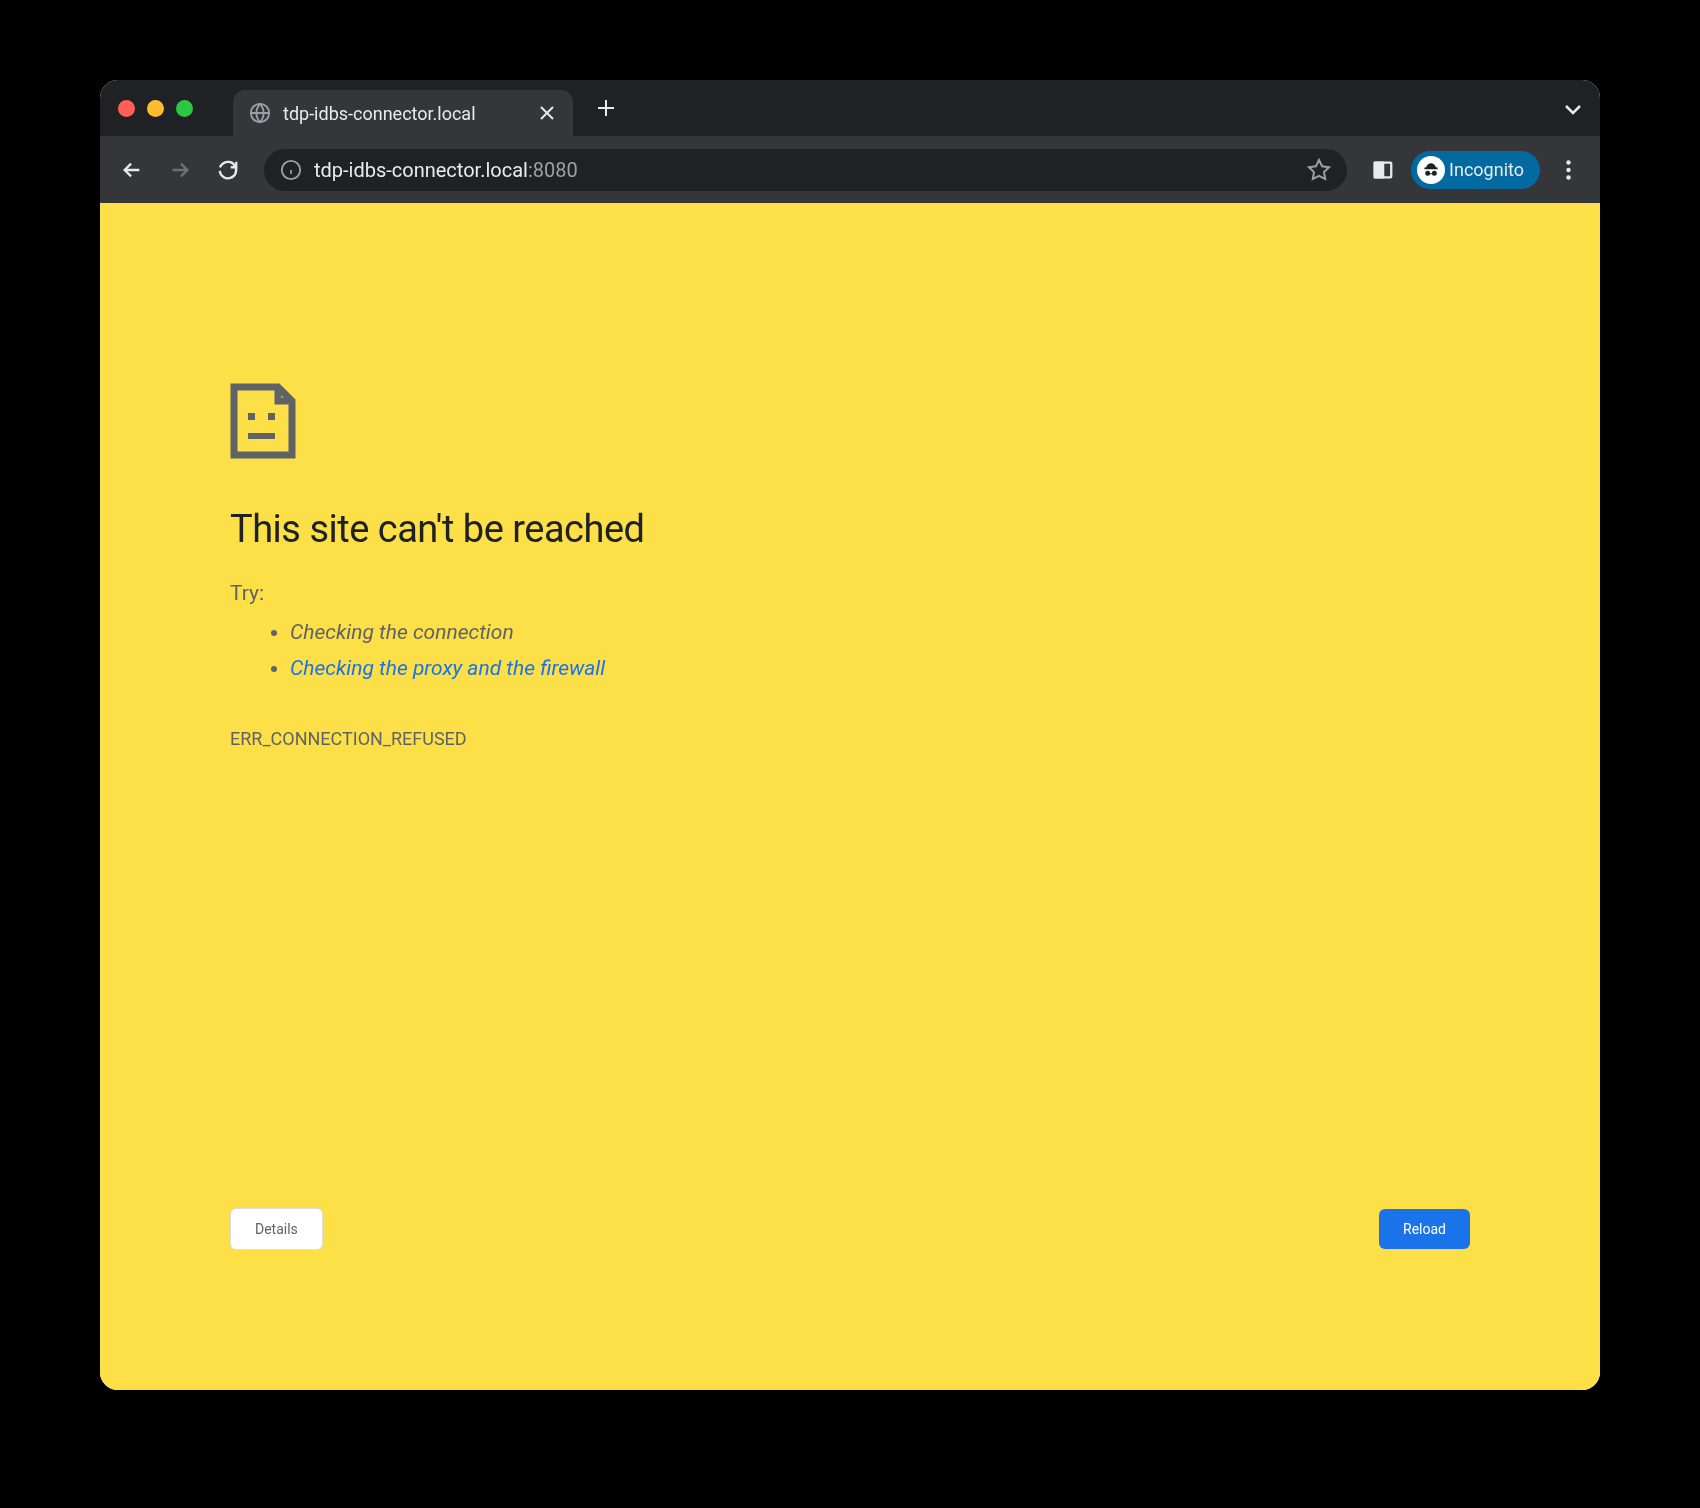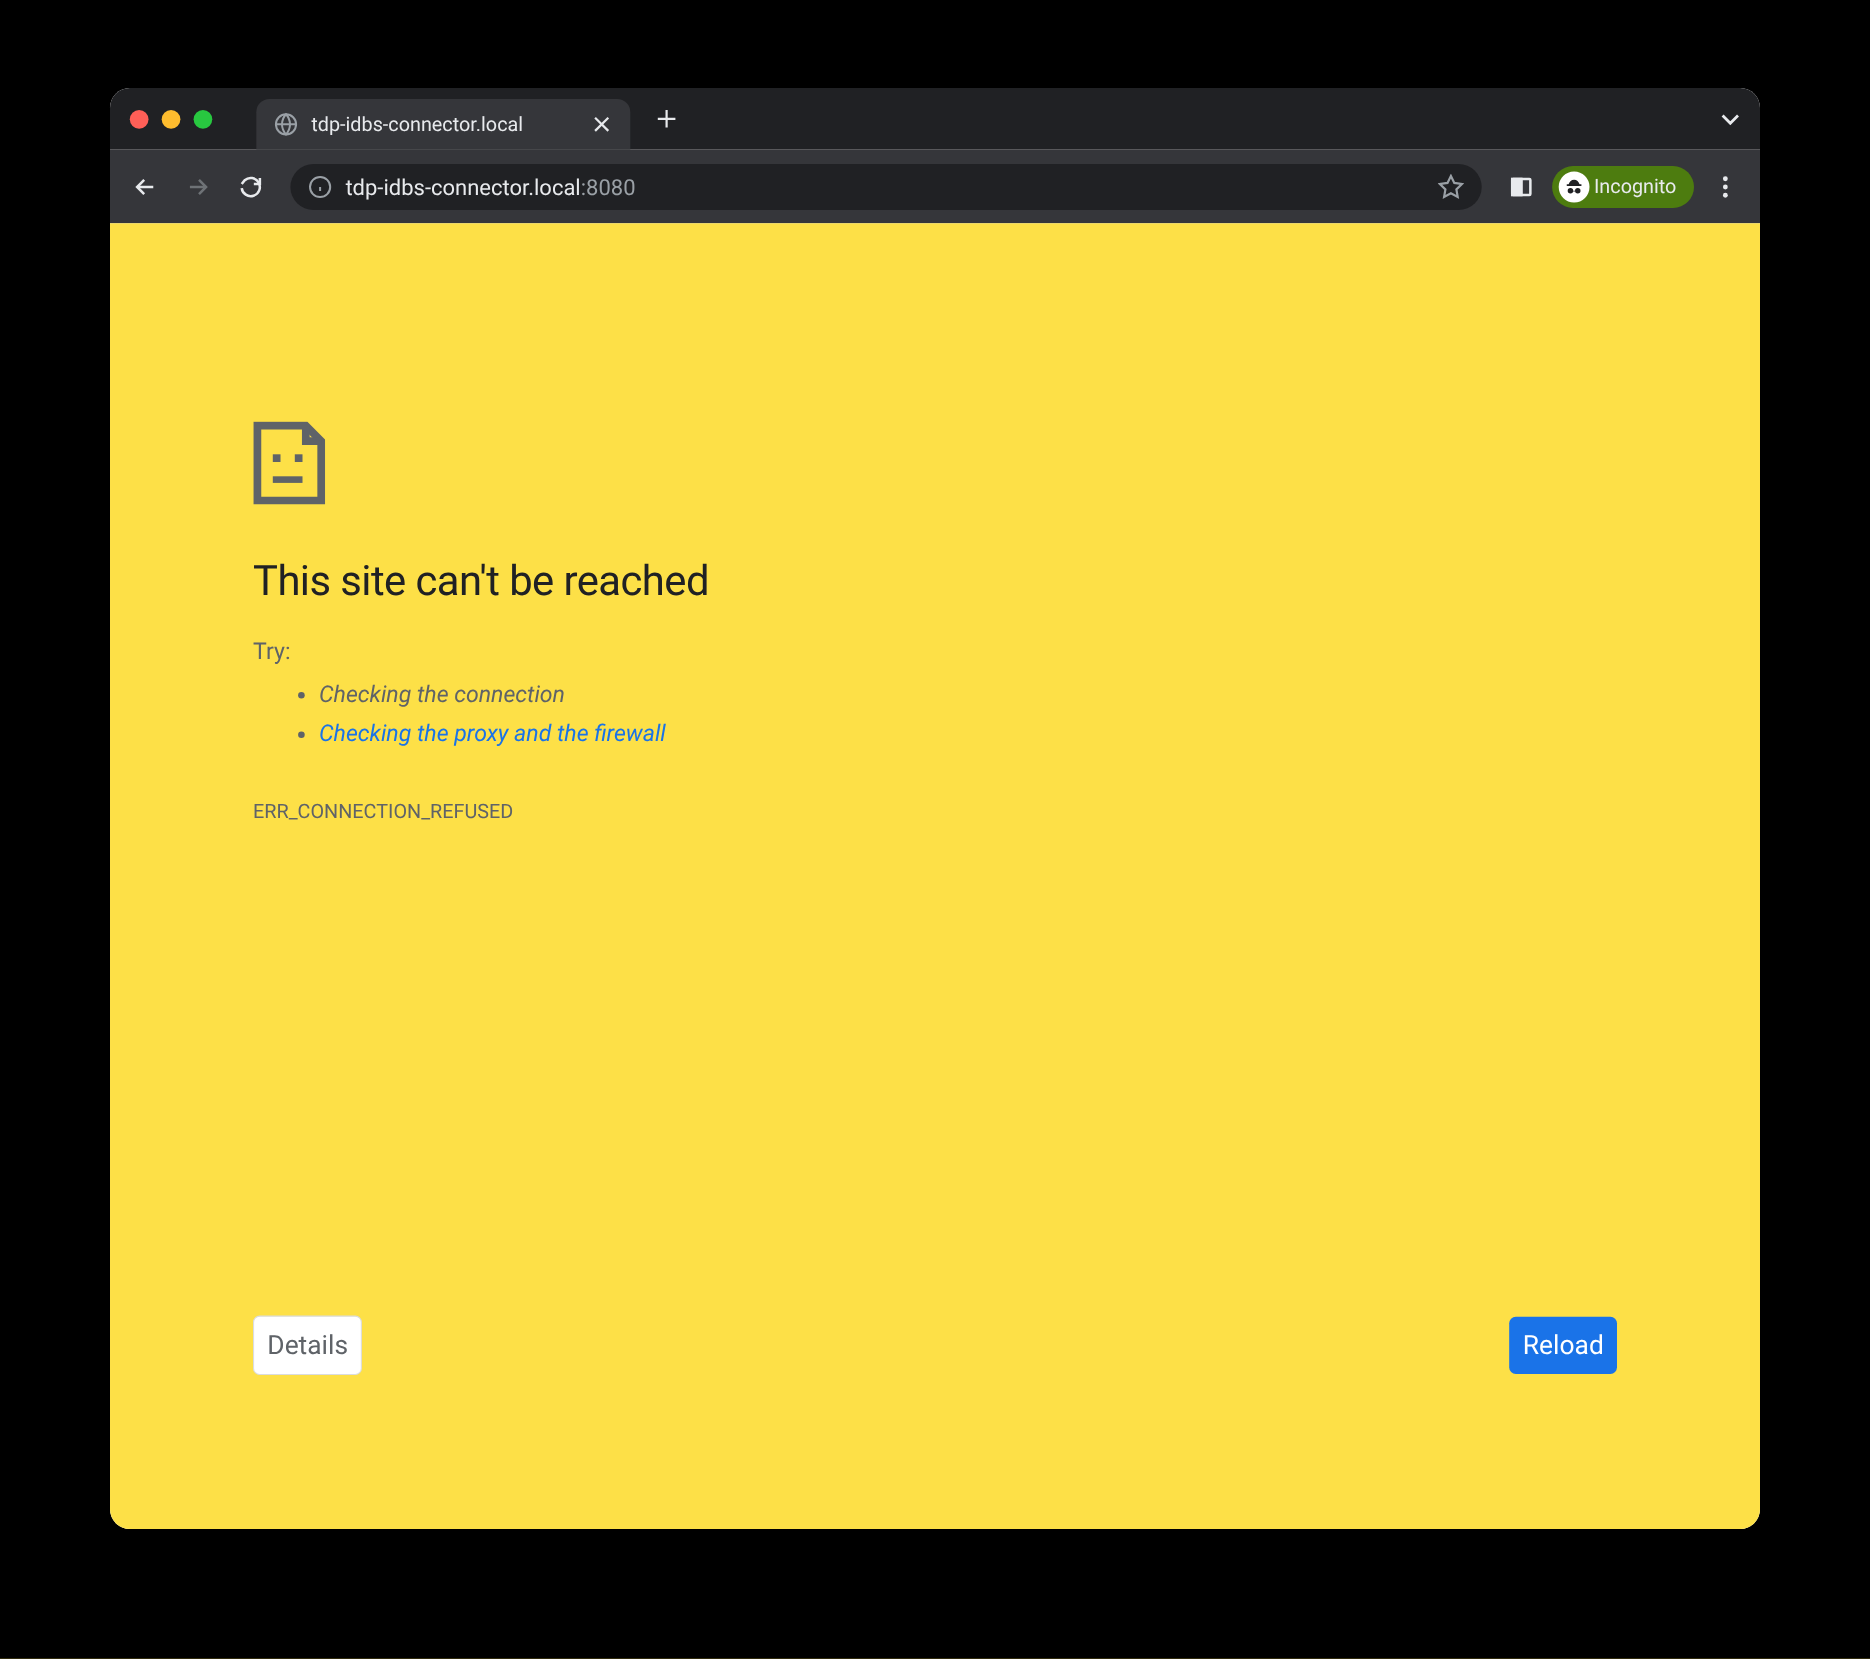--- a/index.html
+++ b/index.html
@@ -147,21 +147,21 @@
       flex-shrink: 0;
     }
     .panel-icon {
       width: 22px;
       height: 22px;
       color: #e8eaed;
     }
     .incognito-badge {
       display: flex;
       align-items: center;
-      background: #4d7c0f;
+      background: #0369a1;
       border-radius: 20px;
       padding: 5px 16px 5px 6px;
       gap: 4px;
     }
     .incognito-icon {
       width: 28px;
       height: 28px;
       background: #fff;
       border-radius: 50%;
       display: flex;
@@ -235,22 +235,22 @@
       margin-bottom: 60px;
     }
     .button-row {
       margin-top: auto;
       display: flex;
       justify-content: space-between;
       align-items: center;
       padding-bottom: 80px;
     }
     .btn {
-      font-size: 24px;
-      padding: 12px 12px;
+      font-size: 14px;
+      padding: 12px 24px;
       border-radius: 6px;
       cursor: pointer;
       border: none;
       font-family: inherit;
     }
     .btn-details {
       background: #fff;
       color: #1a73e8;
       border: 1px solid #dadce0;
       color: #5f6368;

